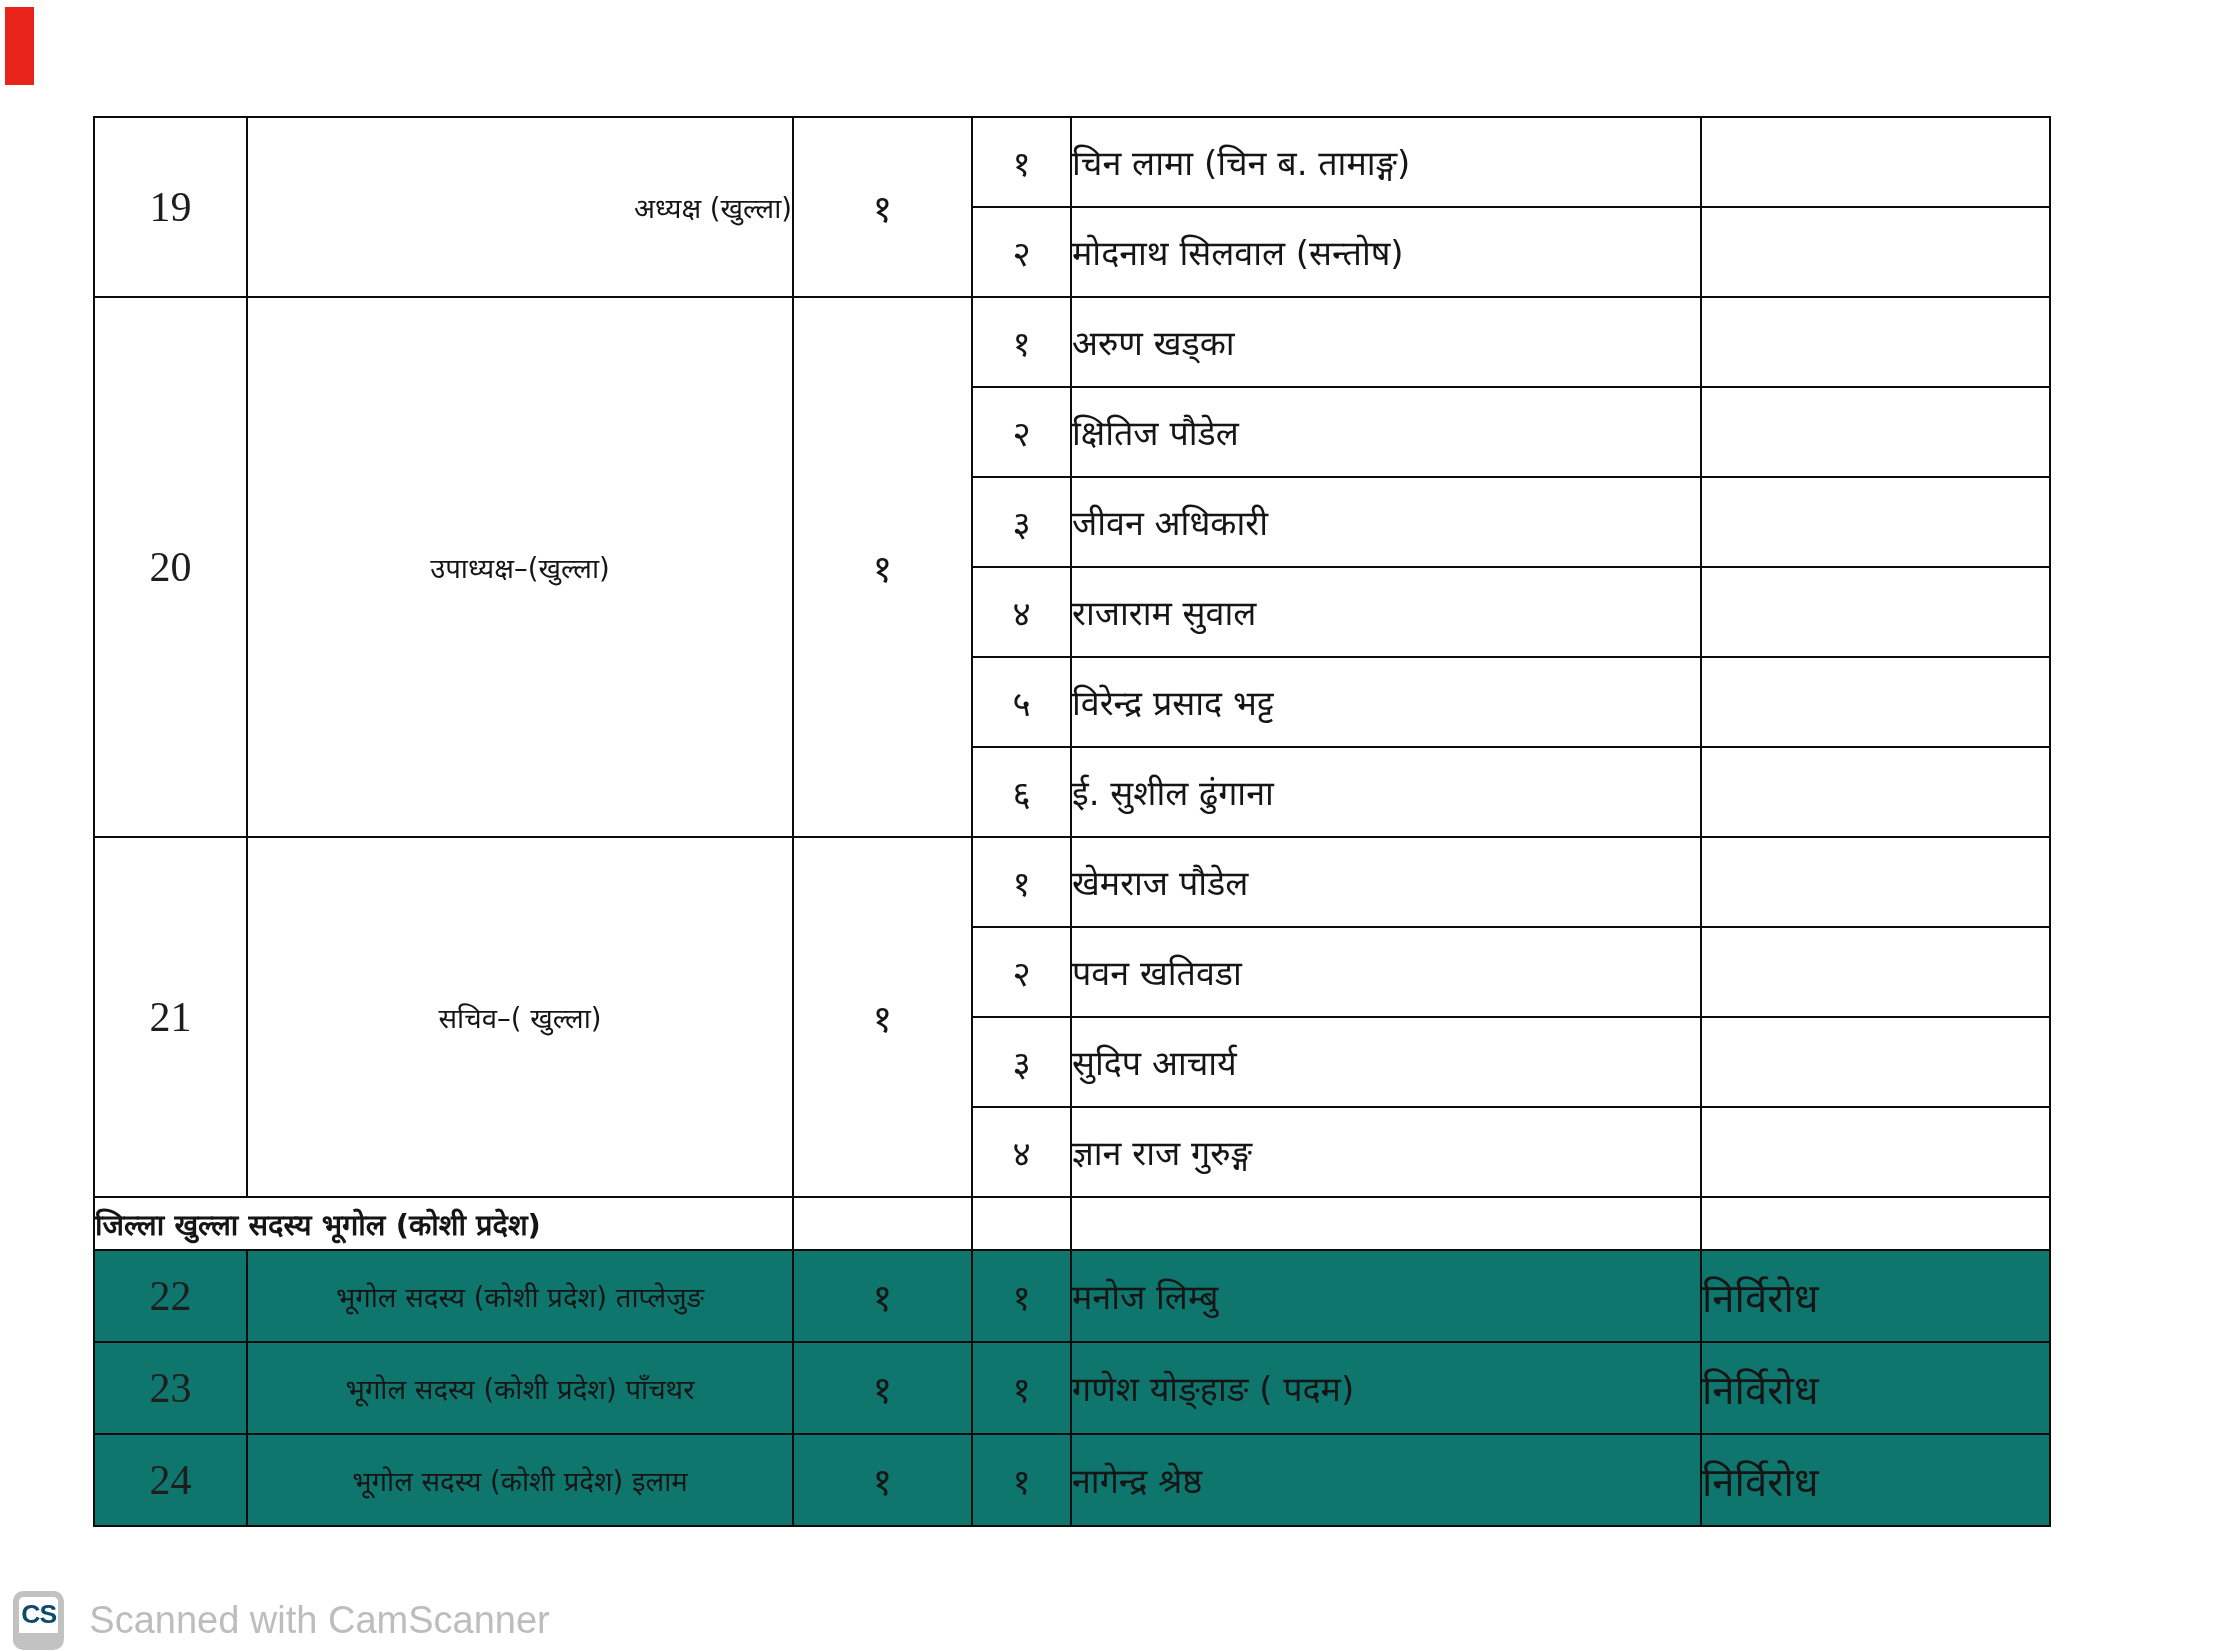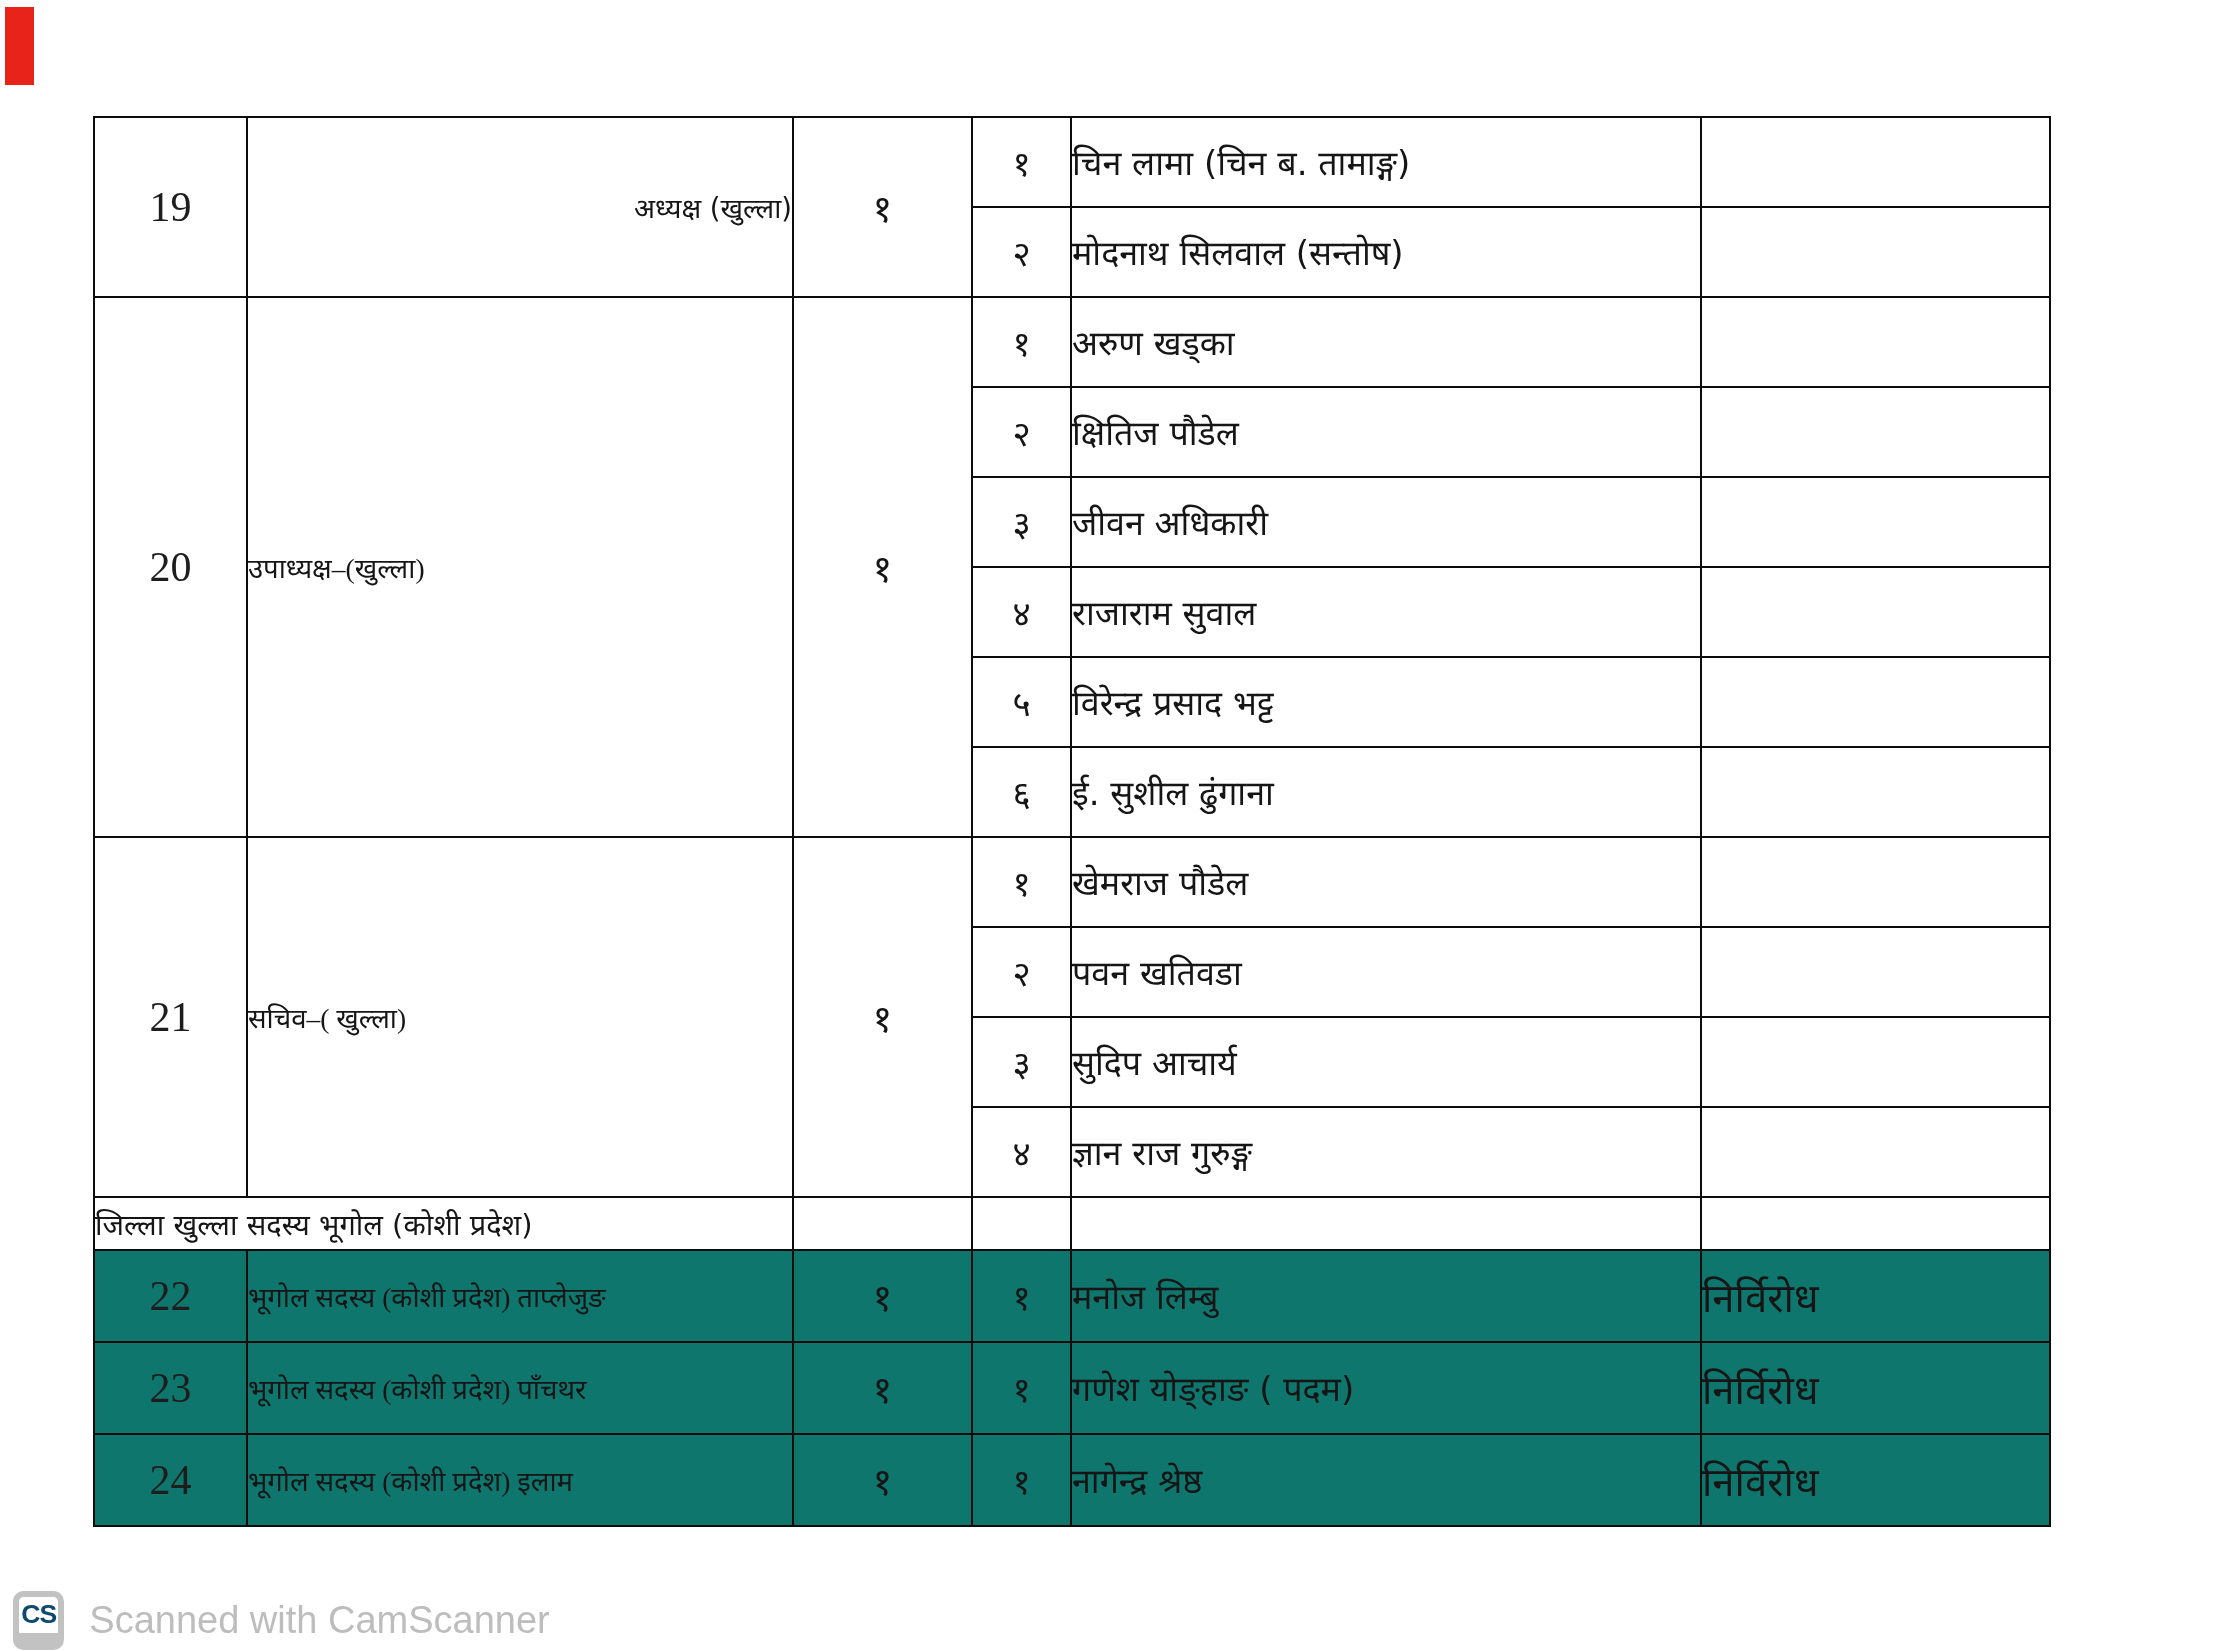--- a/index.html
+++ b/index.html
@@ -33,39 +33,39 @@
   tr.rh-gray { height:92px; }
   tr.gray td { background:#0f766e; }
 
   .c-serial {
     text-align:center;
     font-family:"Liberation Serif", serif;
     font-size:42px; color:#1d1d1d;
   }
   .c-pos { font-size:27.5px; padding:0 10.6px; }
   .pos-left   { text-align:right; padding-left:16px; }
-  .pos-center { text-align:left;font-family:Liberation Serif, serif; }
+  .pos-center { text-align:center; }
   .c-seats { text-align:center; font-size:38px; }
   .c-no {
     text-align:center; font-size:35px;
     vertical-align:top; padding-top:14px;
   }
   .no-mid { vertical-align:middle; padding-top:0; }
   .c-name {
     text-align:left; vertical-align:top;
     padding:12.4px 3.5px 0 19.5px;
     font-size:34px;
   }
   .c-remark {
     text-align:left; vertical-align:top;
     padding:10.6px 3.5px 0 12.4px;
     font-size:40px;
   }
   .c-sechead {
-    font-weight:normal;
+    font-weight:bold;
     font-size:29px;
     text-align:left;
     padding-left:182px;
   }
   
   .wm {
     position:absolute; left:13.3px; top:1591px;
     display:flex; align-items:center;
   }
   .wm-logo {

